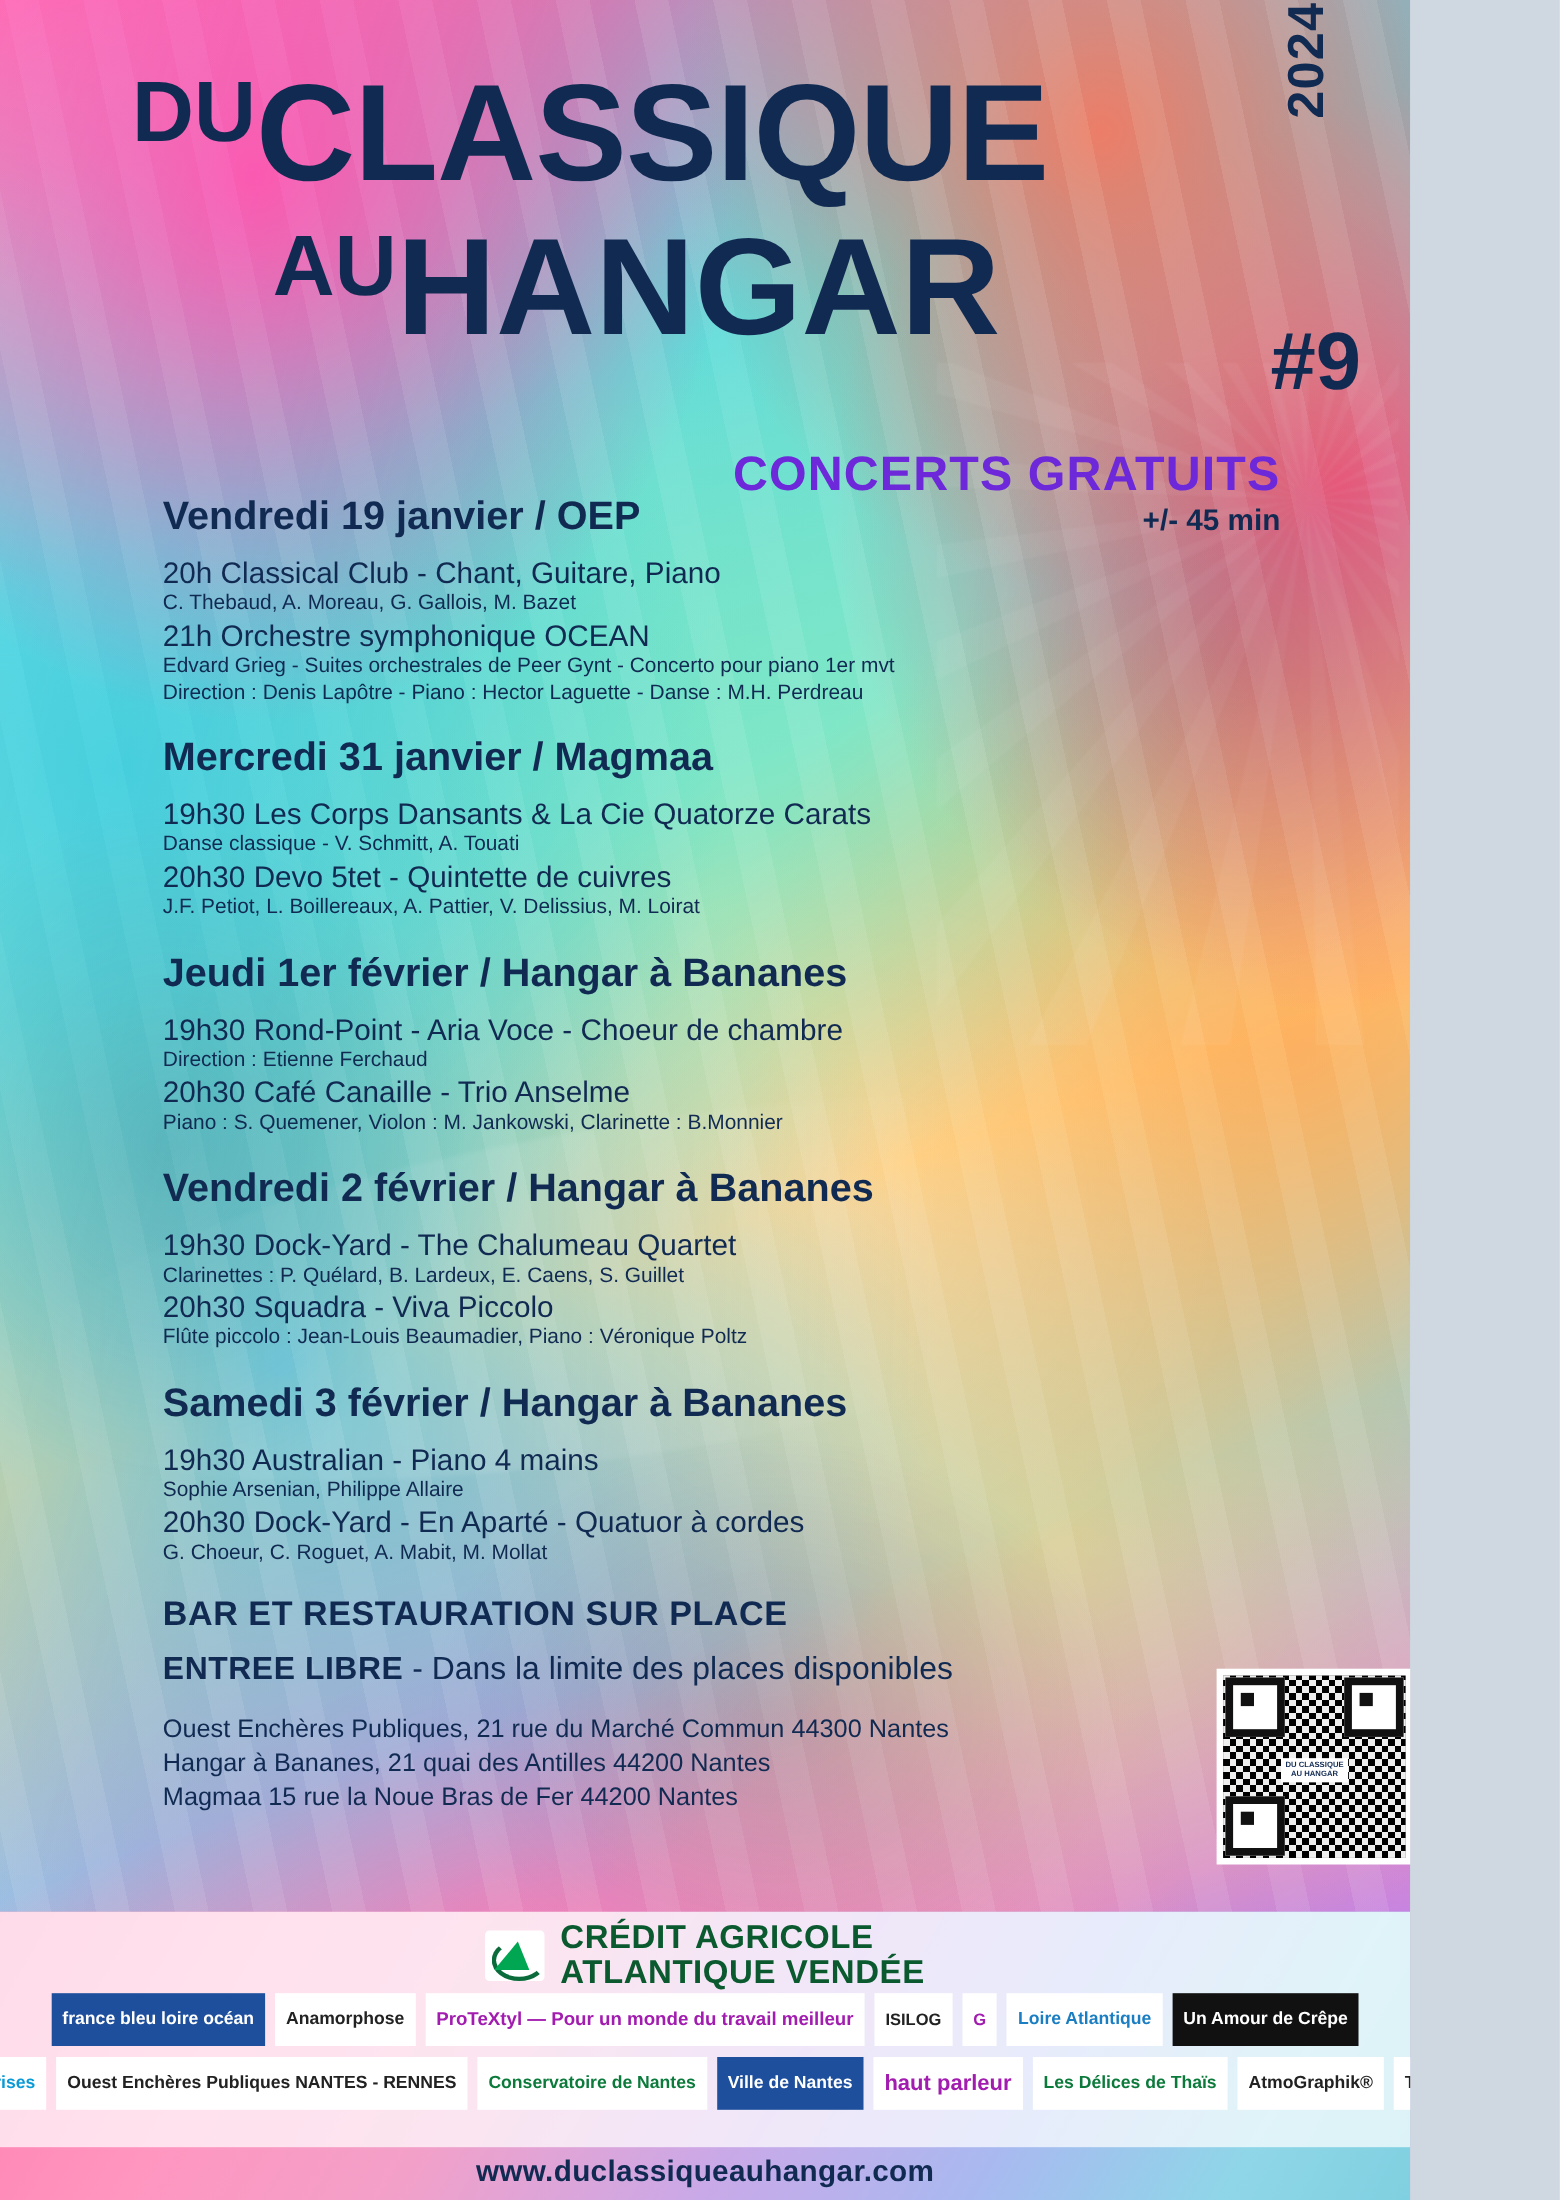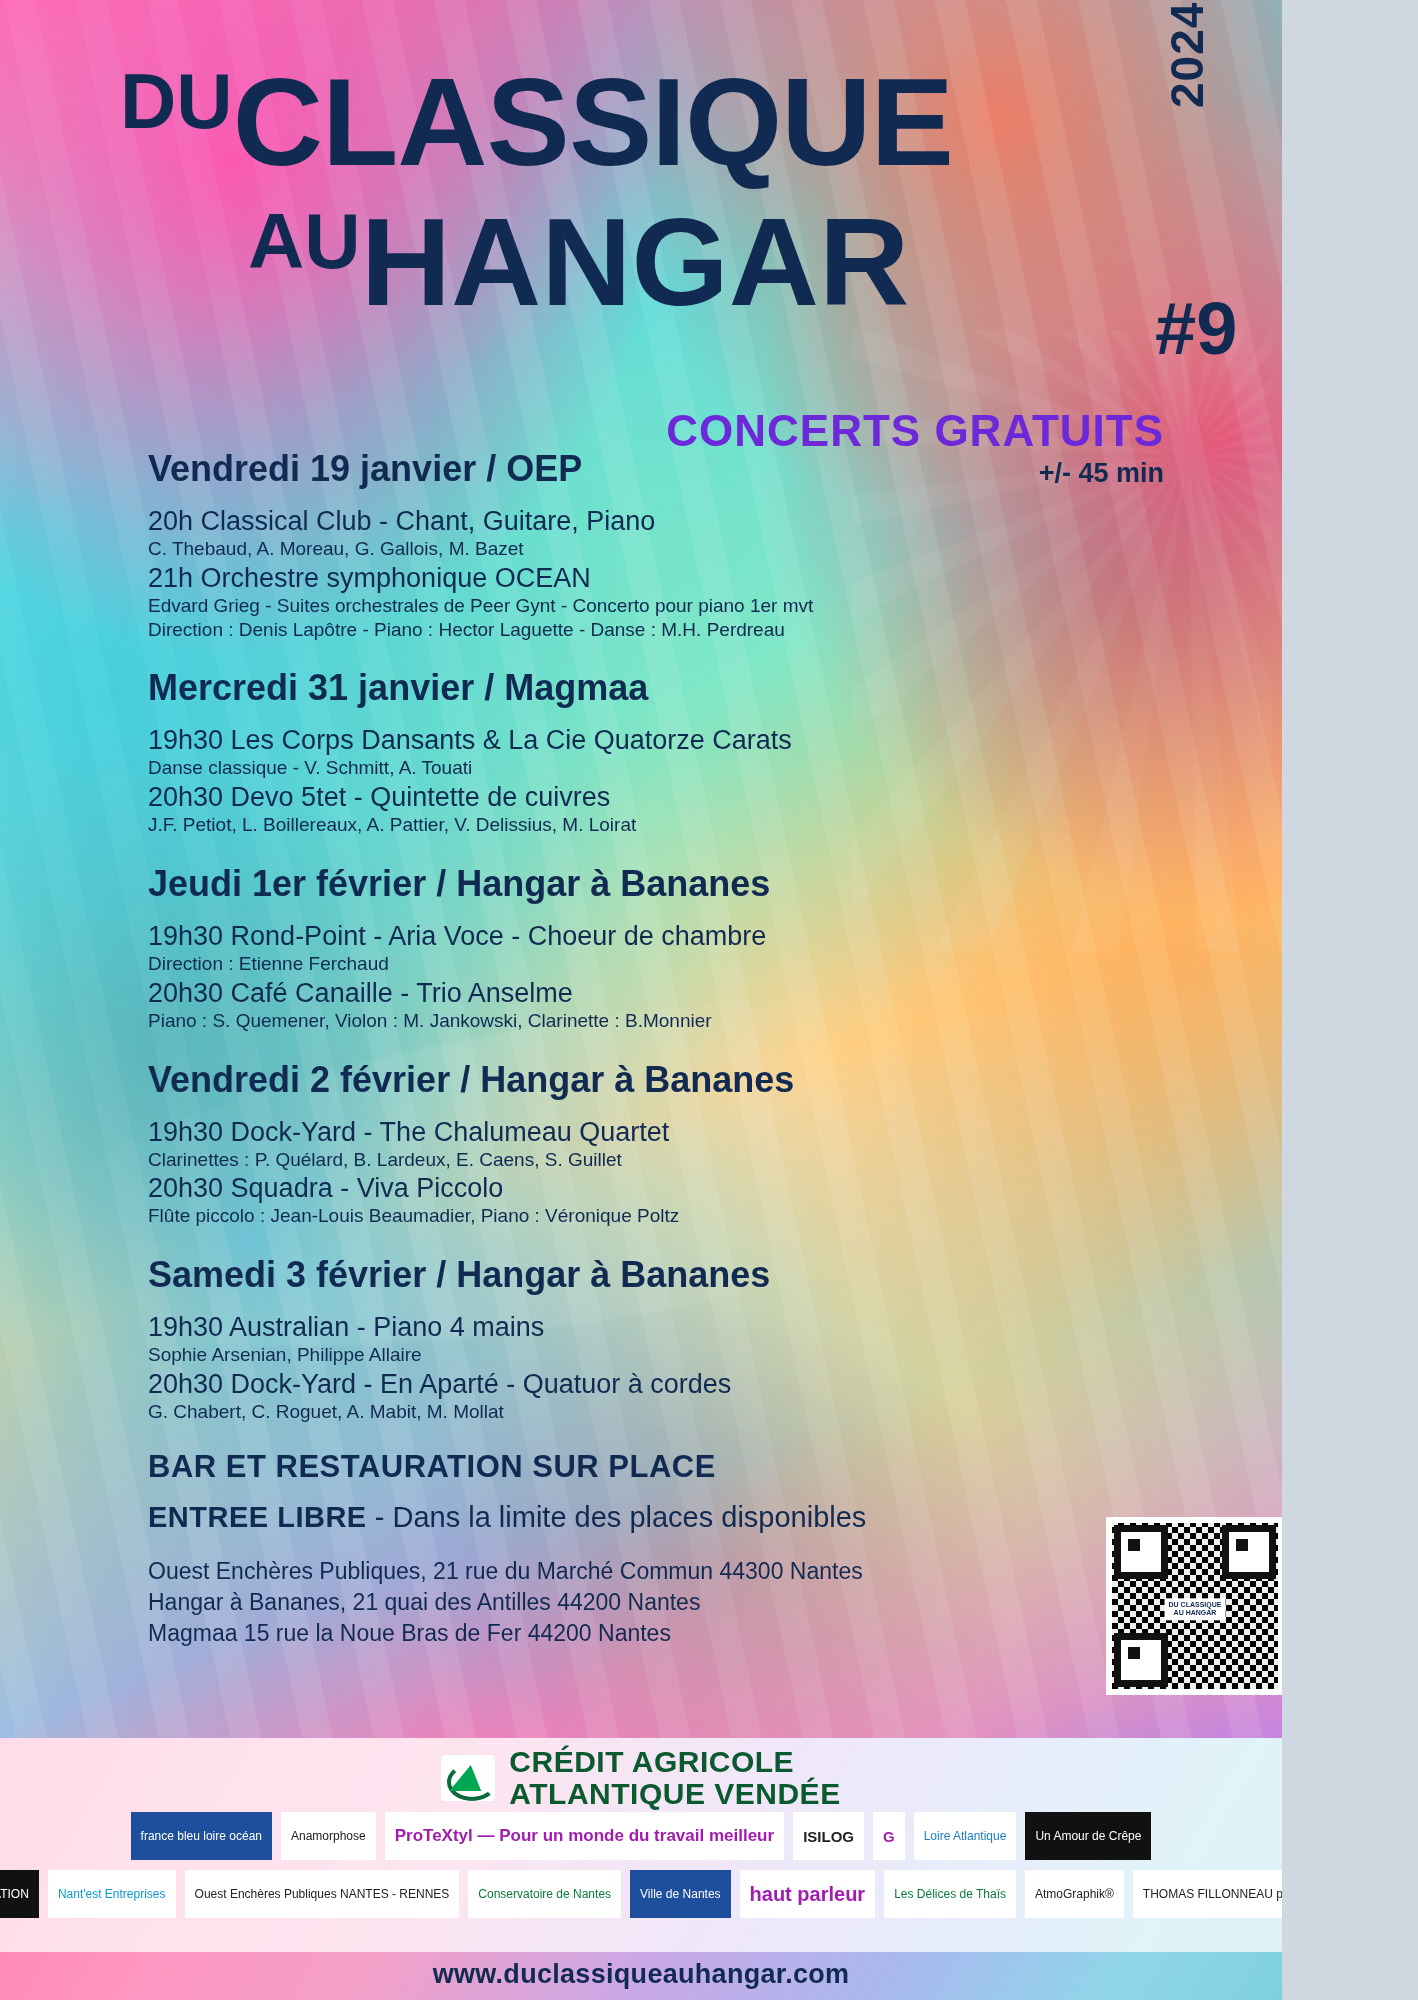--- a/index.html
+++ b/index.html
@@ -153,21 +153,21 @@
   .ca-t1{font-size:30px;font-weight:bold;color:#0b5a2f;letter-spacing:.5px;}
   .ca-t2{font-size:30px;font-weight:bold;color:#0b5a2f;letter-spacing:.5px;}
 
   .sponsor-row{position:absolute;left:0;right:0;display:flex;justify-content:center;align-items:center;gap:9px;}
   .row1{top:74px;}
   .row2{top:132px;}
   .sp{
     background:#fff;height:48px;display:flex;align-items:center;justify-content:center;
     padding:0 10px;box-sizing:border-box;font-size:15px;font-weight:bold;color:#222;white-space:nowrap;
   }
-  .sp.small{font-size:12px;font-weight:normal;}
+  .sp.small{font-size:16px;font-weight:bold;}
   .sp.dark{background:#111;color:#fff;}
   .sp.blue{background:#1d4f9c;color:#fff;}
   .sp.red{background:#fff;color:#a21caf;}
   .sp.green{background:#fff;color:#0b7a3b;}
 
   .site{
     position:absolute;left:0;right:0;bottom:10px;text-align:center;
     font-size:27px;font-weight:bold;color:#112a52;letter-spacing:.3px;
   }
 </style>
@@ -229,21 +229,21 @@
         <div class="ev-sub">Clarinettes : P. Quélard, B. Lardeux, E. Caens, S. Guillet</div>
         <div class="ev-line">20h30 Squadra - Viva Piccolo</div>
         <div class="ev-sub">Flûte piccolo : Jean-Louis Beaumadier, Piano : Véronique Poltz</div>
       </div>
 
       <div class="ev">
         <div class="ev-date">Samedi 3 février / Hangar à Bananes</div>
         <div class="ev-line">19h30 Australian - Piano 4 mains</div>
         <div class="ev-sub">Sophie Arsenian, Philippe Allaire</div>
         <div class="ev-line">20h30 Dock-Yard - En Aparté - Quatuor à cordes</div>
-        <div class="ev-sub">G. Chabert, C. Roguet, A. Mabit, M. Mollat</div>
+        <div class="ev-sub">G. Choeur, C. Roguet, A. Mabit, M. Mollat</div>
       </div>
 
     </div>
 
     <div class="info">
       <div class="info-bar">BAR ET RESTAURATION SUR PLACE</div>
       <div class="info-entree">
         <b>ENTREE LIBRE</b><span> - Dans la limite des places disponibles</span>
       </div>
       <div class="addresses">

